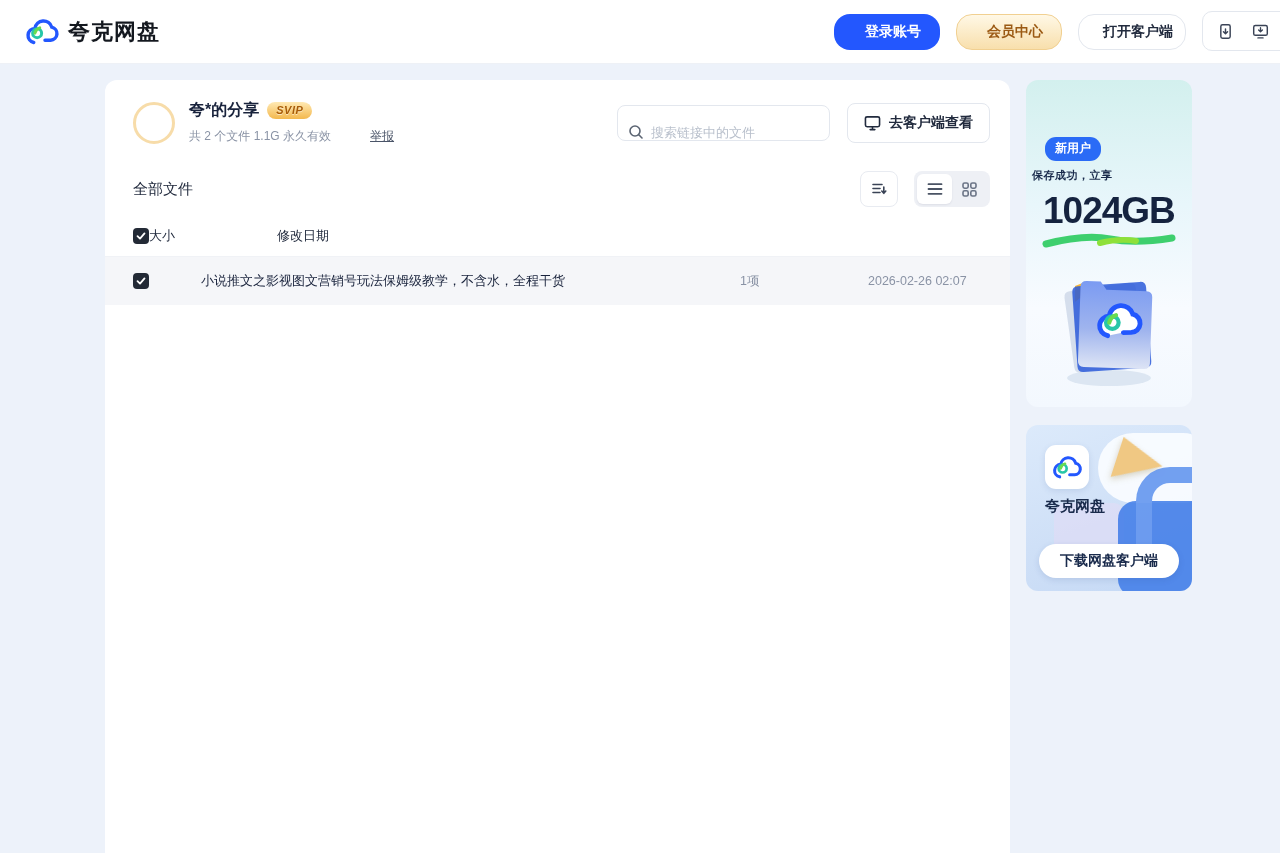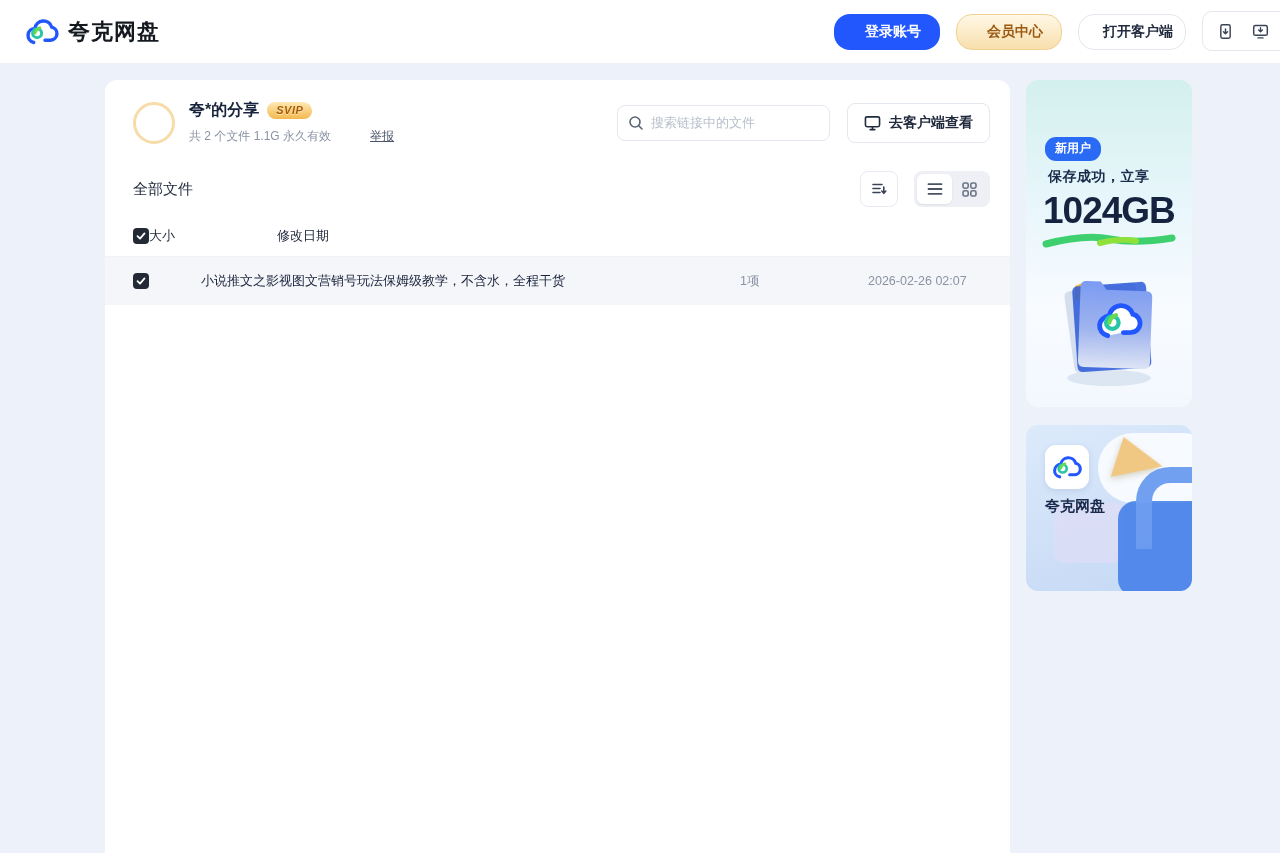--- a/index.html
+++ b/index.html
@@ -25,21 +25,21 @@
   
   .share-head { display:flex; align-items:center; padding:20px 20px 16px 28px; }
   .avatar { width:42px; height:42px; border-radius:50%; background:#fff; border:3px solid #F7DCA9; flex:0 0 auto; }
   .share-info { margin-left:14px; flex:1; }
   .share-title-row { display:flex; align-items:center; gap:8px; }
   .share-title { font-size:16px; font-weight:bold; color:#19233C; }
   .svip-badge { background:linear-gradient(180deg,#FFE9B3,#F3B84E); color:#A85C07; font-size:11px; font-weight:900; font-style:italic; padding:2px 9px 3px; border-radius:9px 10px 9px 10px; letter-spacing:.5px; text-shadow:0 1px 0 rgba(255,255,255,.55); }
   .share-meta { margin-top:7px; font-size:12px; color:#8A93A5; display:flex; align-items:center; gap:10px; }
   .report-link { color:#4A5468; text-decoration:underline; cursor:pointer;margin-left:29px; }
   .share-tools { display:flex; align-items:center; gap:17px; }
-  .search-box { width:213px; height:36px; border:1px solid #E3E7EE; border-radius:8px; display:flex; align-items:center; padding:0 10px; gap:7px; background:#fff; }
+  .search-box { width:213px; height:36px; border:1px solid #E3E7EE; border-radius:8px; display:flex; align-items:flex-end; padding:0 10px; gap:7px; background:#fff; }
   .search-box input { border:none; outline:none; font-size:13px; color:#333; width:160px; font-family:inherit; background:transparent; }
   .search-box input::placeholder { color:#B9C0CC; }
   .btn-goto-client { height:40px; padding:0 16px; border:1px solid #E3E7EE; border-radius:8px; background:#fff; display:flex; align-items:center; gap:8px; font-size:14px; font-weight:bold; color:#222B3E; cursor:pointer; }
 
   
   .toolbar { display:flex; align-items:center; justify-content:space-between; padding:10px 20px 12px 28px; }
   .section-title { font-size:15px; font-weight:500; color:#222B3E; }
   .view-tools { display:flex; align-items:center; gap:16px; }
   .sort-btn { width:38px; height:36px; border:1px solid #E8EBF1; border-radius:8px; background:#fff; display:flex; align-items:center; justify-content:center; cursor:pointer; }
   .seg-toggle { width:76px; height:36px; background:#EEF0F5; border-radius:8px; display:flex; align-items:center; padding:3px; }
@@ -59,21 +59,21 @@
   .divider { height:1px; background:#F0F2F6; margin:3px 0 0; }
   .frow { display:flex; align-items:center; height:48px; padding:0 20px 0 28px; background:#F5F6F9; cursor:pointer; }
   .file-icon-ph { width:48px; height:32px; flex:0 0 auto; }
   .fname { flex:1; font-size:13px; color:#19233C; margin-left:4px; white-space:nowrap; overflow:hidden; text-overflow:ellipsis; }
   .fsize, .fdate { font-size:12.5px; color:#8A93A5; }
 
   
   .side { position:absolute; left:1026px; top:16px; width:166px; }
   .promo1 { position:relative; width:166px; height:327px; border-radius:12px; overflow:hidden; background:linear-gradient(180deg,#D3F0EE 0%,#E8F6FB 38%,#F8FBFF 70%,#F3F8FE 100%); }
   .new-badge { position:absolute; left:19px; top:57px; background:#2A6BF6; color:#fff; font-size:12px; font-weight:bold; padding:3px 10px 4px; border-radius:11px; }
-  .promo1-line1 { position:absolute; left:22px; top:88px; font-size:14px; font-weight:900; color:#1A2B4C; letter-spacing:.5px; }
+  .promo1-line1 { position:absolute; left:6px; top:88px; font-size:11px; font-weight:900; color:#1A2B4C; letter-spacing:.5px; }
   .promo1-line2 { position:absolute; left:17px; top:110px; font-size:37px; font-weight:900; color:#15233F; letter-spacing:-1px; }
   .swoosh { position:absolute; left:14px; top:152px; }
   .folder-illu { position:absolute; left:23px; top:172px; }
 
   .promo2 { position:relative; width:166px; height:166px; border-radius:12px; margin-top:18px; overflow:hidden; background:linear-gradient(160deg,#DCEAFB 0%,#CFE0F7 55%,#C5D9F5 100%); }
   .p2-cloudblob { position:absolute; right:-26px; top:8px; width:120px; height:70px; background:#FBFDFF; border-radius:40px; opacity:.9; }
   .p2-plane { position:absolute; right:30px; top:18px; width:0; height:0; border-left:46px solid #F0C883; border-top:16px solid transparent; border-bottom:26px solid transparent; transform:rotate(18deg); filter:drop-shadow(0 3px 3px rgba(120,90,20,.25)); }
   .p2-lock { position:absolute; right:-18px; bottom:-6px; width:92px; height:96px; background:#3E7BE8; border-radius:18px; opacity:.85; }
   .p2-lock::before { content:""; position:absolute; left:18px; top:-34px; width:56px; height:66px; border:16px solid #5B90EE; border-bottom:none; border-radius:34px 34px 0 0; }
   .p2-lilac { position:absolute; left:28px; bottom:28px; width:70px; height:60px; background:#E0DCF6; border-radius:10px; opacity:.65; }
@@ -238,15 +238,16 @@
       <div class="p2-lilac"></div>
       <div class="p2-lock"></div>
       <div class="p2-appicon">
         <svg width="32" height="27" viewBox="0 0 48 40">
           <path d="M13 34 a9.5 9.5 0 0 1 1.6-18.8 A11.5 11.5 0 0 1 37 13.5 a8.8 8.8 0 0 1-1.5 17.4 l-7.5 .1" fill="none" stroke="#2357FE" stroke-width="4.6" stroke-linecap="round"></path>
           <circle cx="17.5" cy="21.5" r="6" fill="none" stroke="#27C6A8" stroke-width="4"></circle>
           <path d="M21 14.5 q-5 1.5-6.5 7" fill="none" stroke="#6ADB4F" stroke-width="4" stroke-linecap="round"></path>
         </svg>
       </div>
       <div class="p2-brand">夸克网盘</div>
+      <div class="p2-btn">下载网盘客户端</div>
     </div>
   </div>
 </div>
 
 </body></html>

